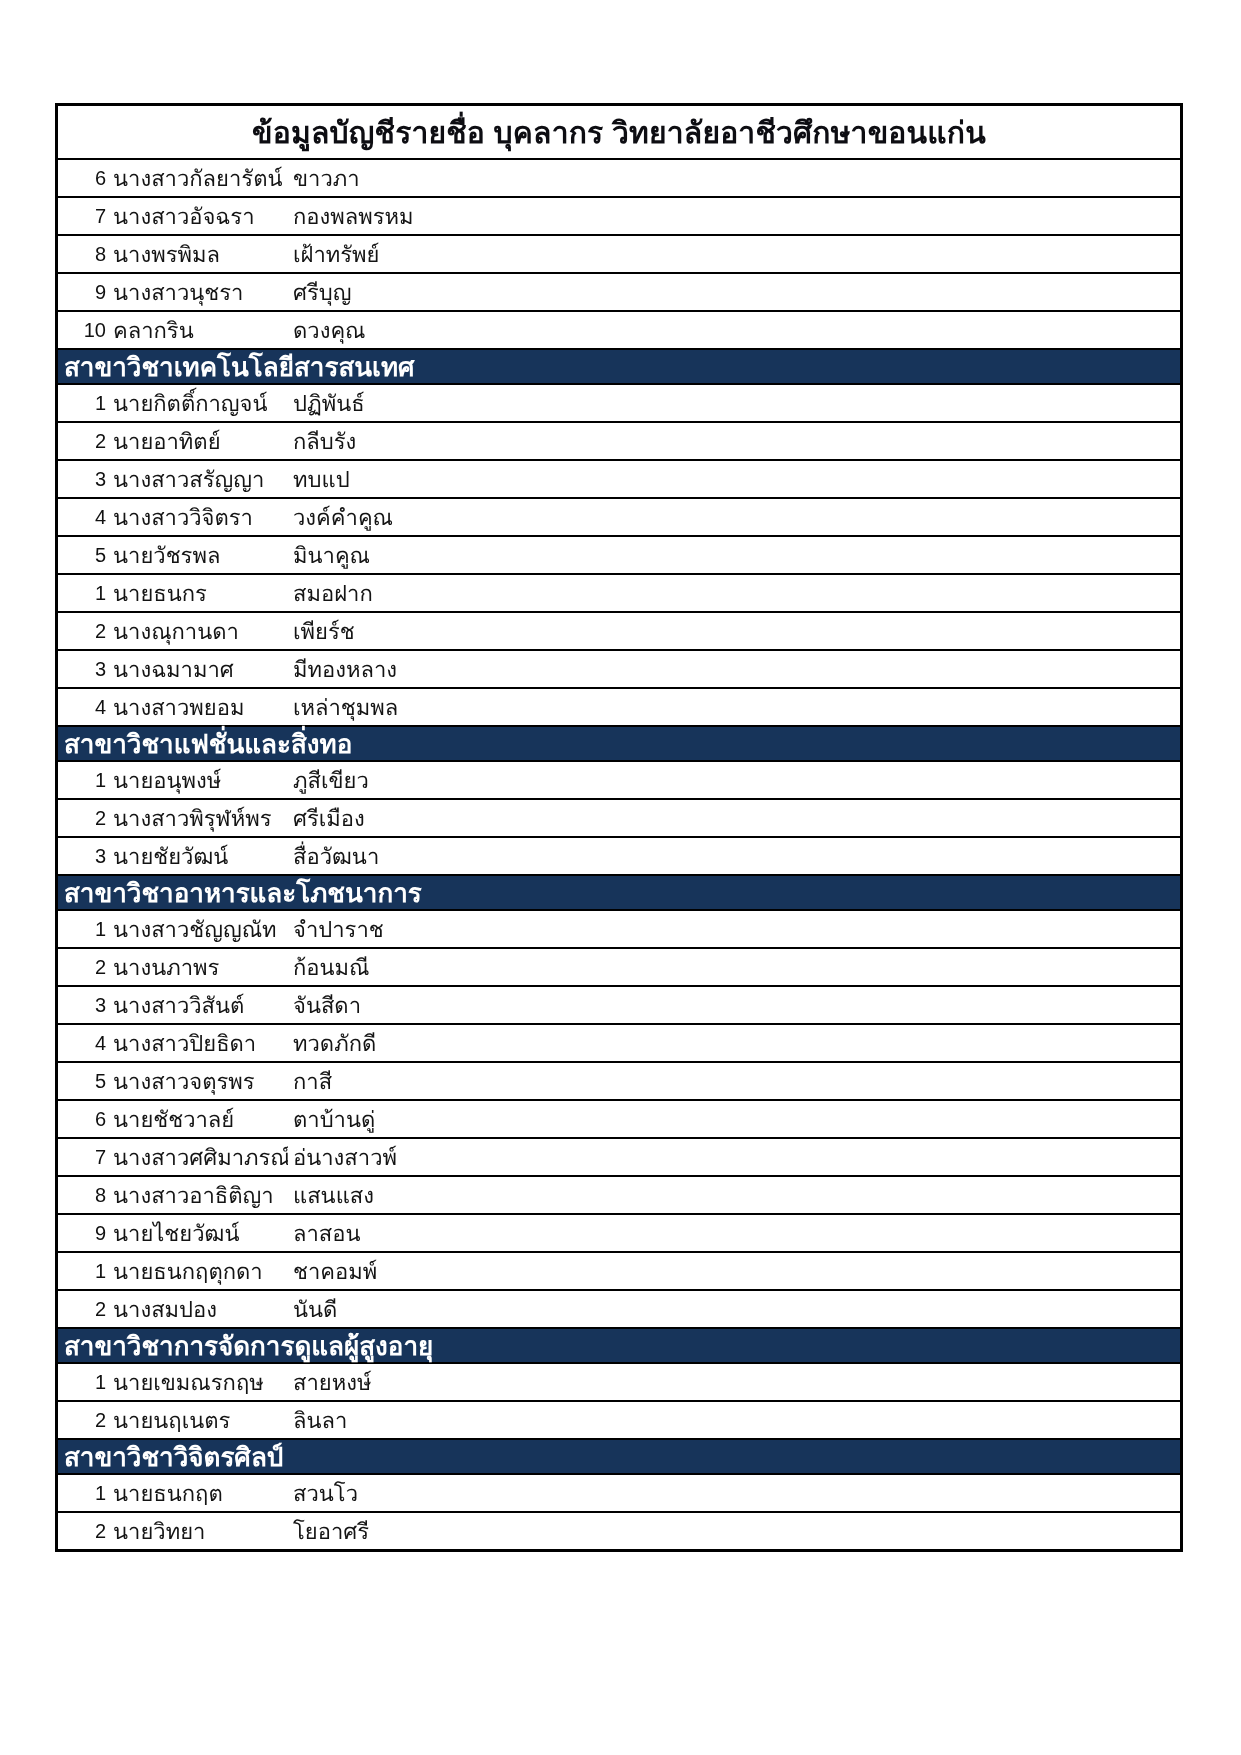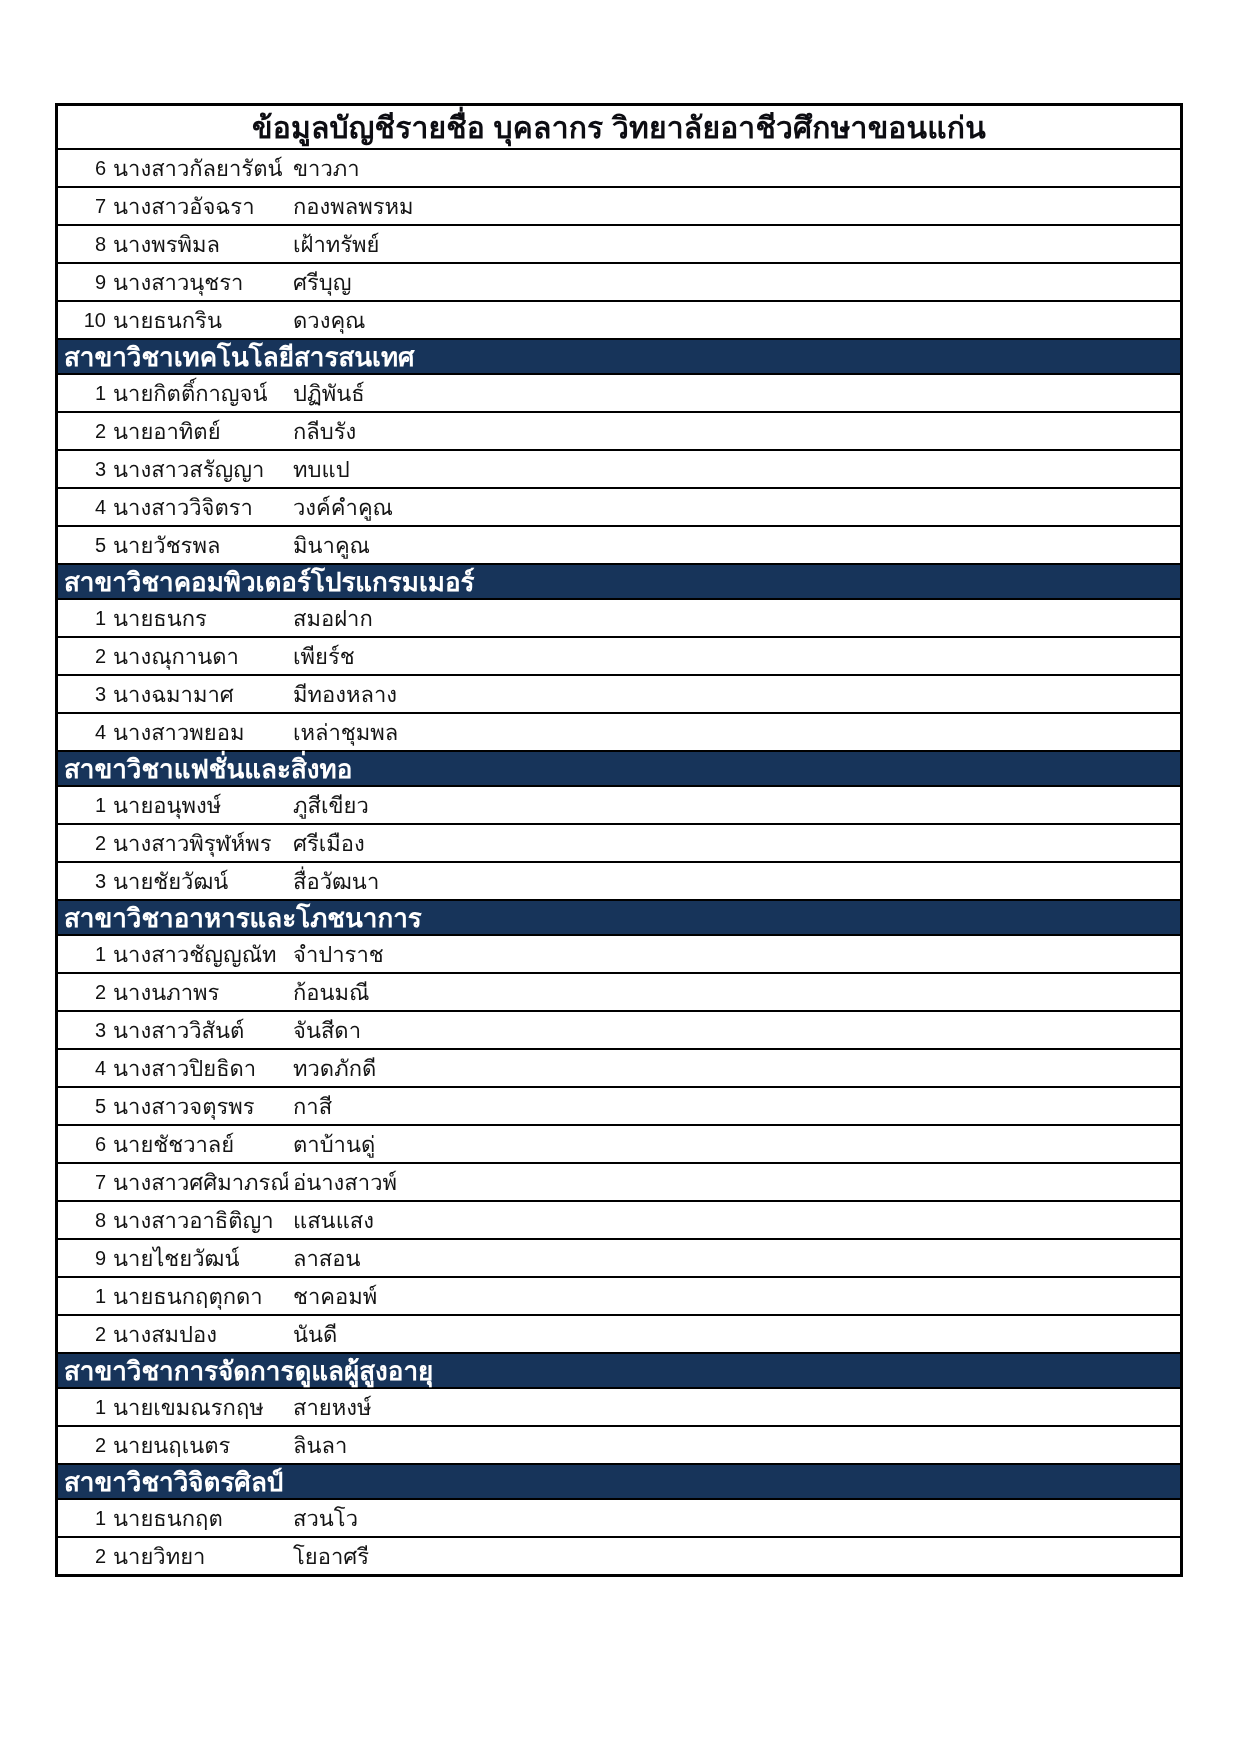--- a/index.html
+++ b/index.html
@@ -15,21 +15,21 @@
     overflow: hidden;
   }
   .roster-table {
     position: absolute;
     left: 55px; top: 103px;
     width: 1128px;
     border: 3px solid #000000;
     background: #ffffff;
   }
   .title-row {
-    height: 42px;
+    height: 52px;
     display: flex;
     align-items: center;
     justify-content: center;
   }
   .title-row .title-text {
     font-size: 30px;
     font-weight: bold;
     color: #0d0d12;
     letter-spacing: 0.2px;
     white-space: nowrap;
@@ -94,21 +94,21 @@
           <span class="first-name">นางพรพิมล</span>
           <span class="last-name">เฝ้าทรัพย์</span>
         </div>
         <div class="data-row">
           <span class="row-no">9</span>
           <span class="first-name">นางสาวนุชรา</span>
           <span class="last-name">ศรีบุญ</span>
         </div>
         <div class="data-row">
           <span class="row-no">10</span>
-          <span class="first-name">นายธนกริน</span>
+          <span class="first-name">คลากริน</span>
           <span class="last-name">ดวงคุณ</span>
         </div>
         <div class="section-row" style="background: rgb(23, 52, 90);">
           <span class="section-label">สาขาวิชาเทคโนโลยีสารสนเทศ</span>
         </div>
         <div class="data-row">
           <span class="row-no">1</span>
           <span class="first-name">นายกิตติ์กาญจน์</span>
           <span class="last-name">ปฏิพันธ์</span>
         </div>
@@ -124,23 +124,20 @@
         </div>
         <div class="data-row">
           <span class="row-no">4</span>
           <span class="first-name">นางสาววิจิตรา</span>
           <span class="last-name">วงค์คำคูณ</span>
         </div>
         <div class="data-row">
           <span class="row-no">5</span>
           <span class="first-name">นายวัชรพล</span>
           <span class="last-name">มินาคูณ</span>
-        </div>
-        <div class="section-row" style="background: rgb(23, 52, 90);">
-          <span class="section-label">สาขาวิชาคอมพิวเตอร์โปรแกรมเมอร์</span>
         </div>
         <div class="data-row">
           <span class="row-no">1</span>
           <span class="first-name">นายธนกร</span>
           <span class="last-name">สมอฝาก</span>
         </div>
         <div class="data-row">
           <span class="row-no">2</span>
           <span class="first-name">นางณุกานดา</span>
           <span class="last-name">เพียร์ช</span>

